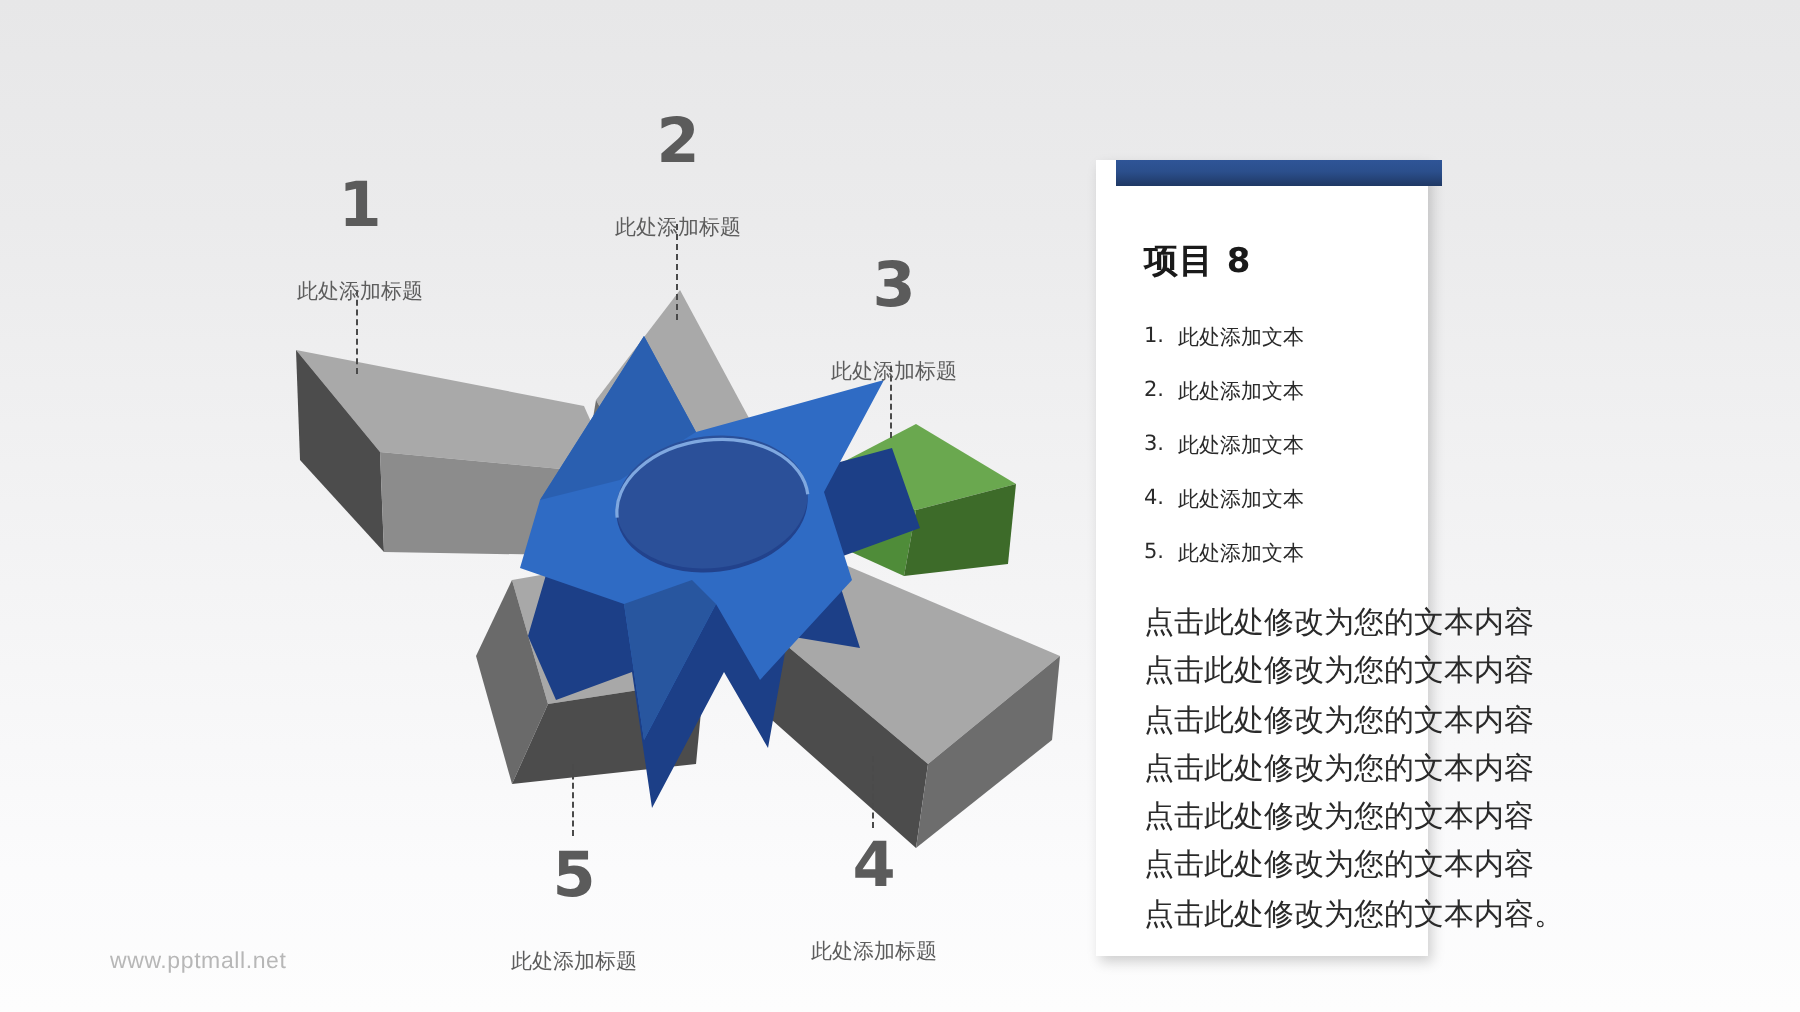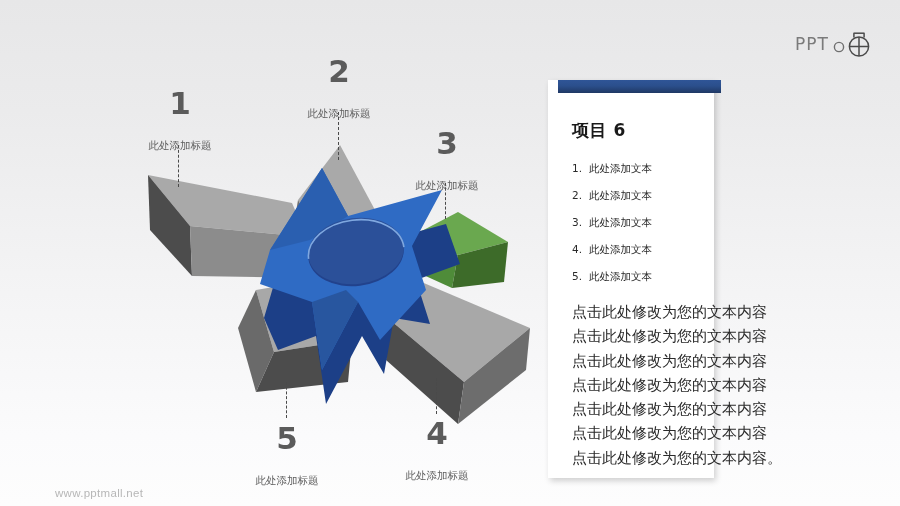--- a/index.html
+++ b/index.html
@@ -10,21 +10,21 @@
     position:relative;
   }
   .slide{position:absolute;inset:0;}
 
   
   .logo{position:absolute;left:795px;top:30px;display:flex;align-items:center;gap:3px;}
   .logo-text{font-size:17px;letter-spacing:1px;color:#7b7b7b;line-height:1;font-family:"DejaVu Sans",sans-serif;}
   .logo-mark{display:block;}
 
   
-  .footer{position:absolute;left:55px;top:475px;font-size:11.5px;color:#b7b7b7;letter-spacing:.3px;margin-top:12px;}
+  .footer{position:absolute;left:55px;top:475px;font-size:11.5px;color:#b7b7b7;letter-spacing:.3px;}
 
   
   .diagram{position:absolute;left:60px;top:40px;width:500px;height:430px;}
   .diagram svg{display:block;}
 
   
   .callout{position:absolute;text-align:center;}
   .callout .num{
     font-size:31px;font-weight:bold;color:#5b5b5b;line-height:1;
     font-family:"DejaVu Sans",sans-serif;letter-spacing:0;
@@ -71,32 +71,20 @@
   .panel-body p{
     margin:0 0 3px 0;font-size:15px;color:#2a2a2a;line-height:1.42;
     font-family:Liberation Serif, serif;white-space:nowrap;text-align:right;
   }
 </style>
 </head>
 <body>
 
 <div class="slide">
 
-  <div class="logo">
-    <span class="logo-text">PPT</span>
-    <svg class="logo-mark" width="44" height="28" viewBox="0 0 44 28">
-      <circle cx="7" cy="17" r="4.6" fill="none" stroke="#6f6f6f" stroke-width="1.4"></circle>
-      <circle cx="27" cy="16.5" r="9.6" fill="none" stroke="#4a4a4a" stroke-width="1.5"></circle>
-      <line x1="27" y1="6.9" x2="27" y2="26.1" stroke="#4a4a4a" stroke-width="1.5"></line>
-      <line x1="17.4" y1="16.5" x2="36.6" y2="16.5" stroke="#4a4a4a" stroke-width="1.5"></line>
-      <line x1="21.5" y1="3.2" x2="32.5" y2="3.2" stroke="#4a4a4a" stroke-width="1.5"></line>
-      <line x1="21.9" y1="3.2" x2="21.9" y2="7.4" stroke="#4a4a4a" stroke-width="1.5"></line>
-      <line x1="32.1" y1="3.2" x2="32.1" y2="7.4" stroke="#4a4a4a" stroke-width="1.5"></line>
-    </svg>
-  </div>
 
   <div class="diagram">
     <svg width="500" height="430" viewBox="0 0 500 430">
 
       <g>
         <polygon points="88,135 232,163 247,197 130,186" fill="#a9a9a9"></polygon>
         <polygon points="88,135 130,186 132,236 90,190" fill="#4c4c4c"></polygon>
         <polygon points="130,186 247,197 250,238 132,236" fill="#8c8c8c"></polygon>
       </g>
 
@@ -162,21 +150,21 @@
     <div class="cap">此处添加标题</div>
   </div>
   <div class="callout" id="callout-5">
     <div class="num">5</div>
     <div class="cap">此处添加标题</div>
   </div>
 
   <div class="panel">
     <div class="panel-bar"></div>
     <div class="panel-inner">
-      <div class="panel-title">项目 6</div>
+      <div class="panel-title">项目 8</div>
 
       <ul class="panel-list">
         <li>
           <span class="li-num">1.</span>
           <span>此处添加文本</span>
         </li>
         <li>
           <span class="li-num">2.</span>
           <span>此处添加文本</span>
         </li>

